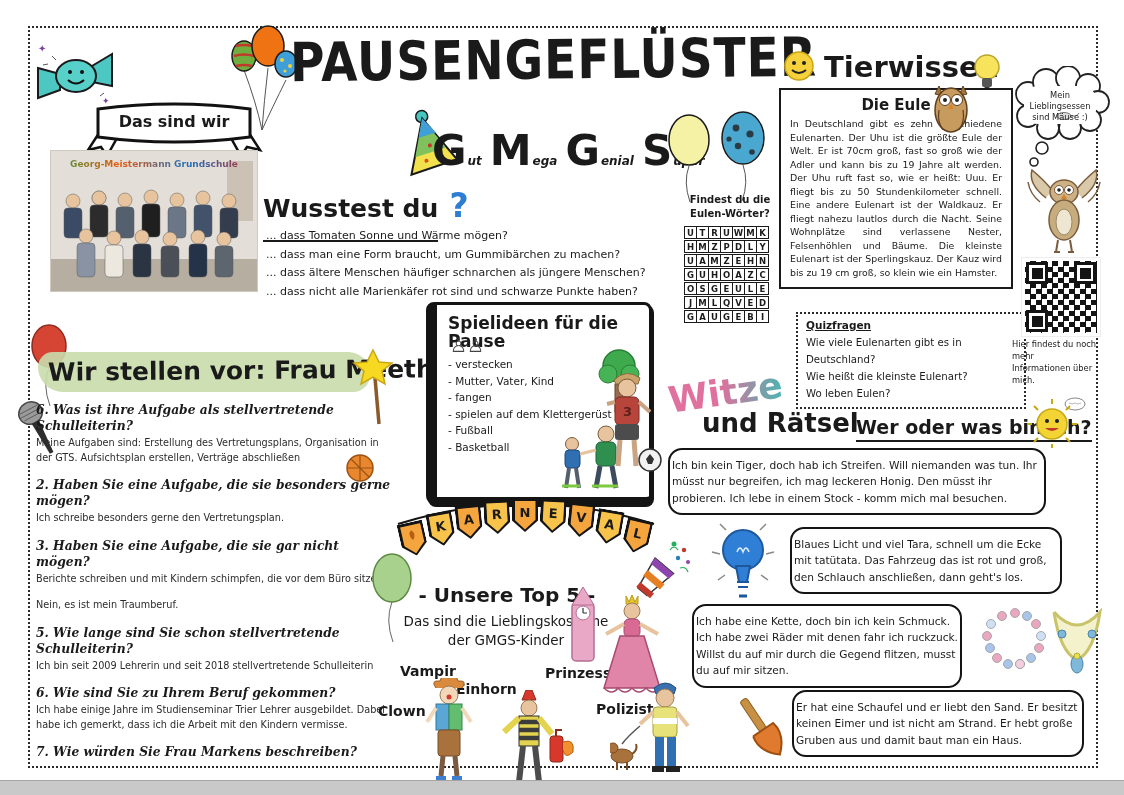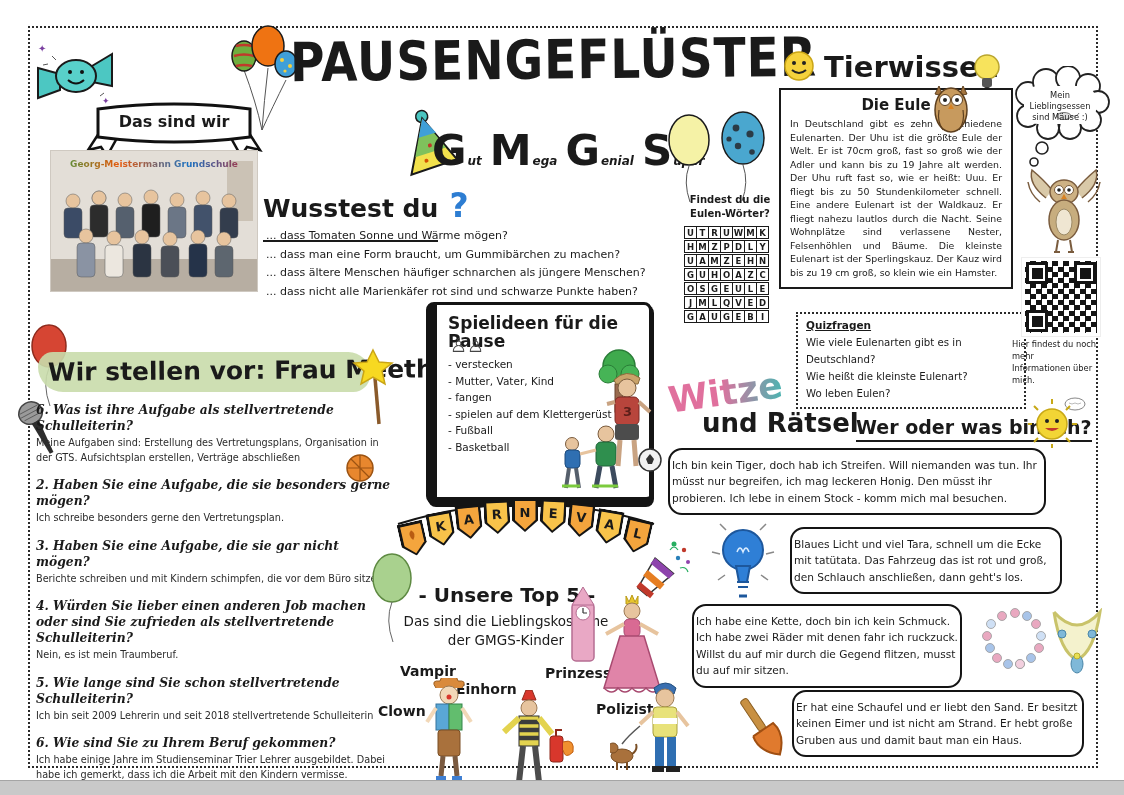--- a/index.html
+++ b/index.html
@@ -349,21 +349,20 @@
     </div>
     <div class="qa">
       <div class="q">2. Haben Sie eine Aufgabe, die sie besonders gerne mögen?</div>
       <div class="a">Ich schreibe besonders gerne den Vertretungsplan.</div>
     </div>
     <div class="qa">
       <div class="q">3. Haben Sie eine Aufgabe, die sie gar nicht mögen?</div>
       <div class="a">Berichte schreiben und mit Kindern schimpfen, die vor dem Büro sitzen</div>
     </div>
     <div class="qa">
-      <div class="q">4. Würden Sie lieber einen anderen Job machen oder sind Sie zufrieden als stellvertretende Schulleiterin?</div>
       <div class="a">Nein, es ist mein Traumberuf.</div>
     </div>
     <div class="qa">
       <div class="q">5. Wie lange sind Sie schon stellvertretende Schulleiterin?</div>
       <div class="a">Ich bin seit 2009 Lehrerin und seit 2018 stellvertretende Schulleiterin</div>
     </div>
     <div class="qa">
       <div class="q">6. Wie sind Sie zu Ihrem Beruf gekommen?</div>
       <div class="a">Ich habe einige Jahre im Studienseminar Trier Lehrer ausgebildet. Dabei habe ich gemerkt, dass ich die Arbeit mit den Kindern vermisse.</div>
     </div>

